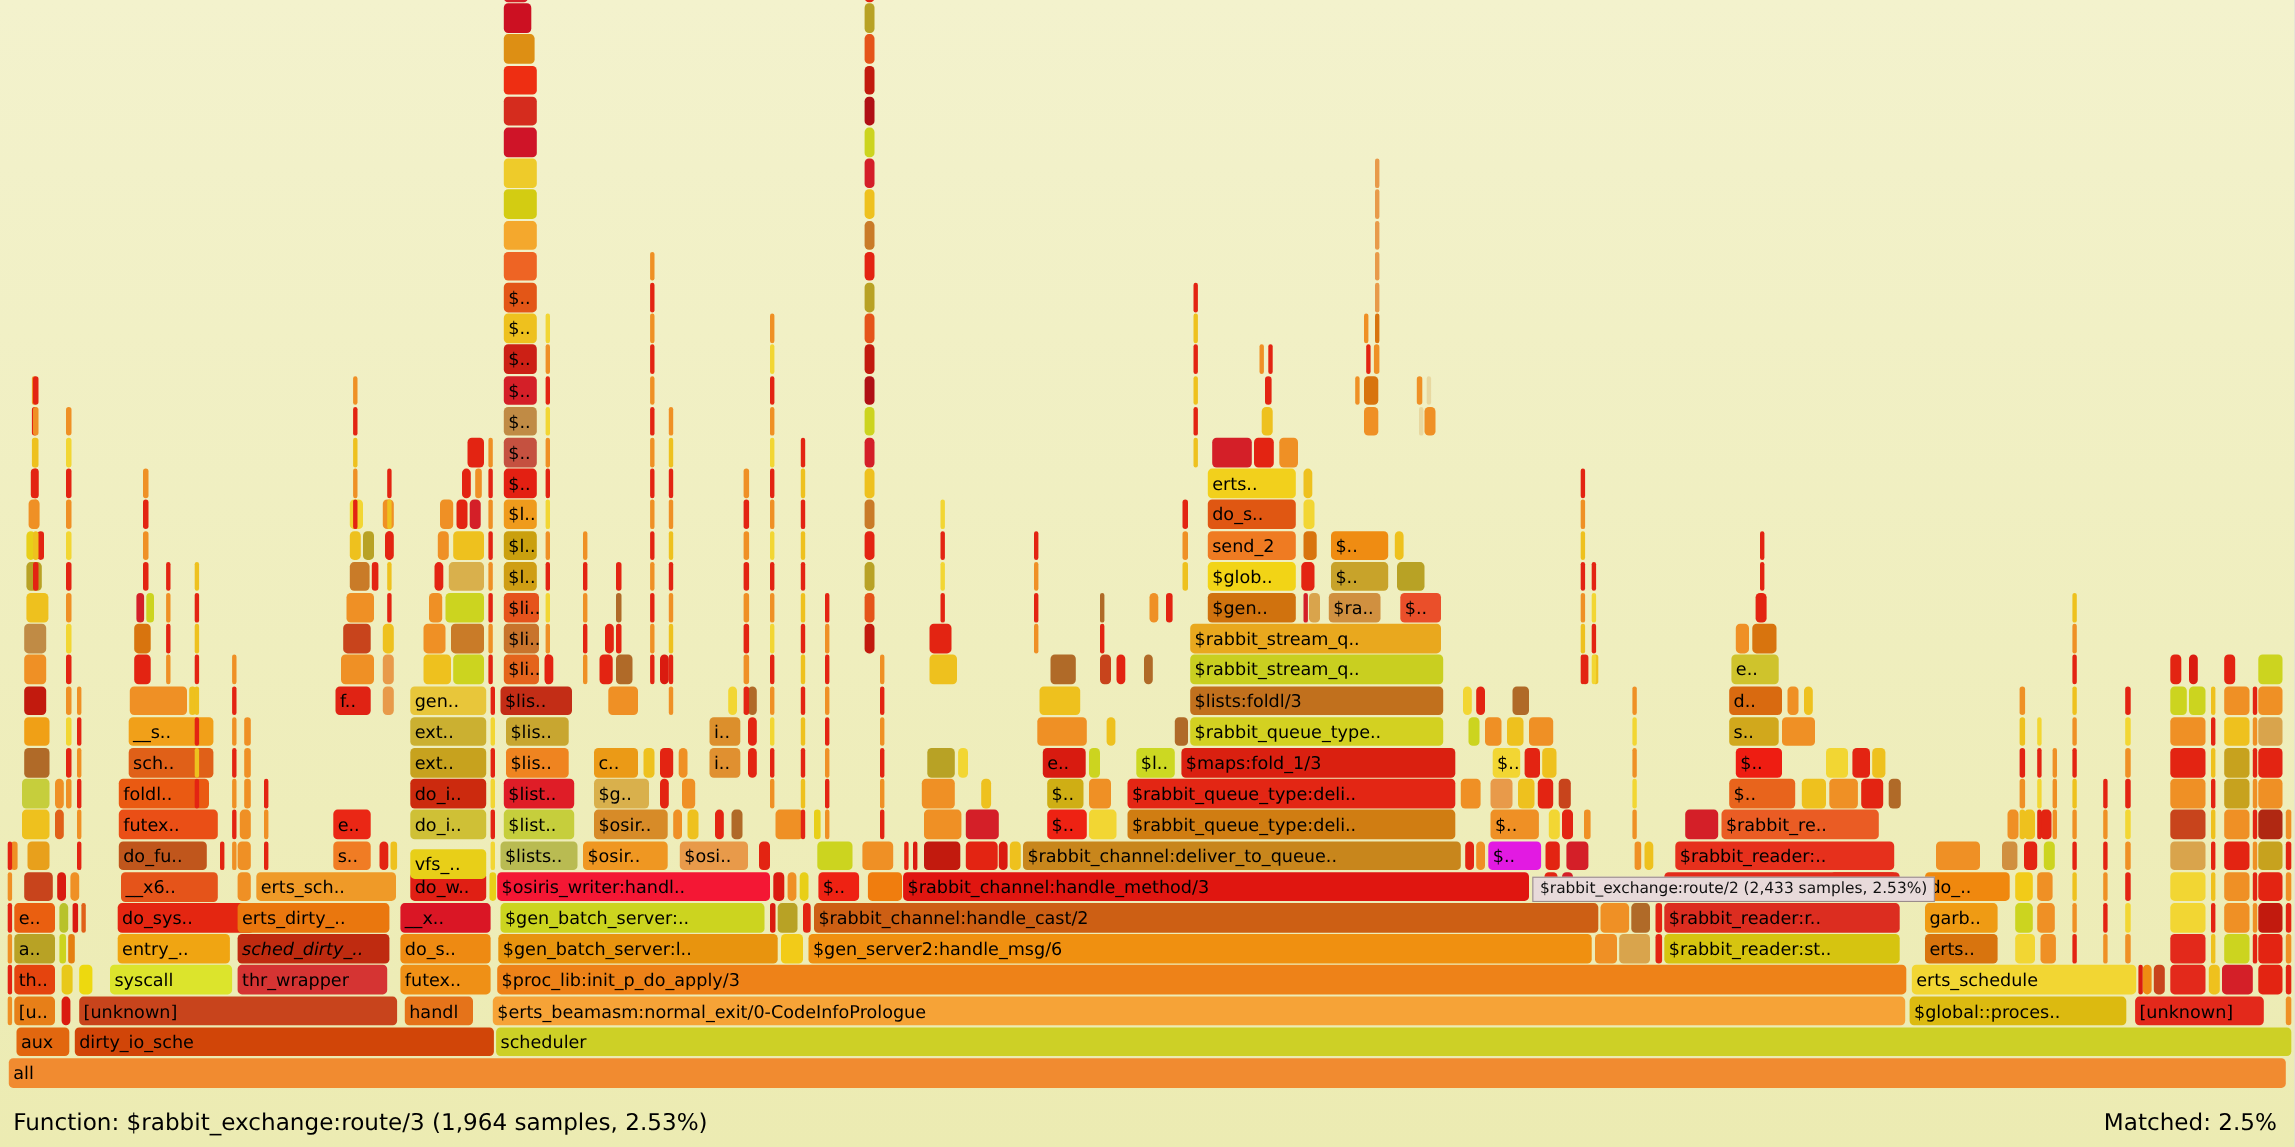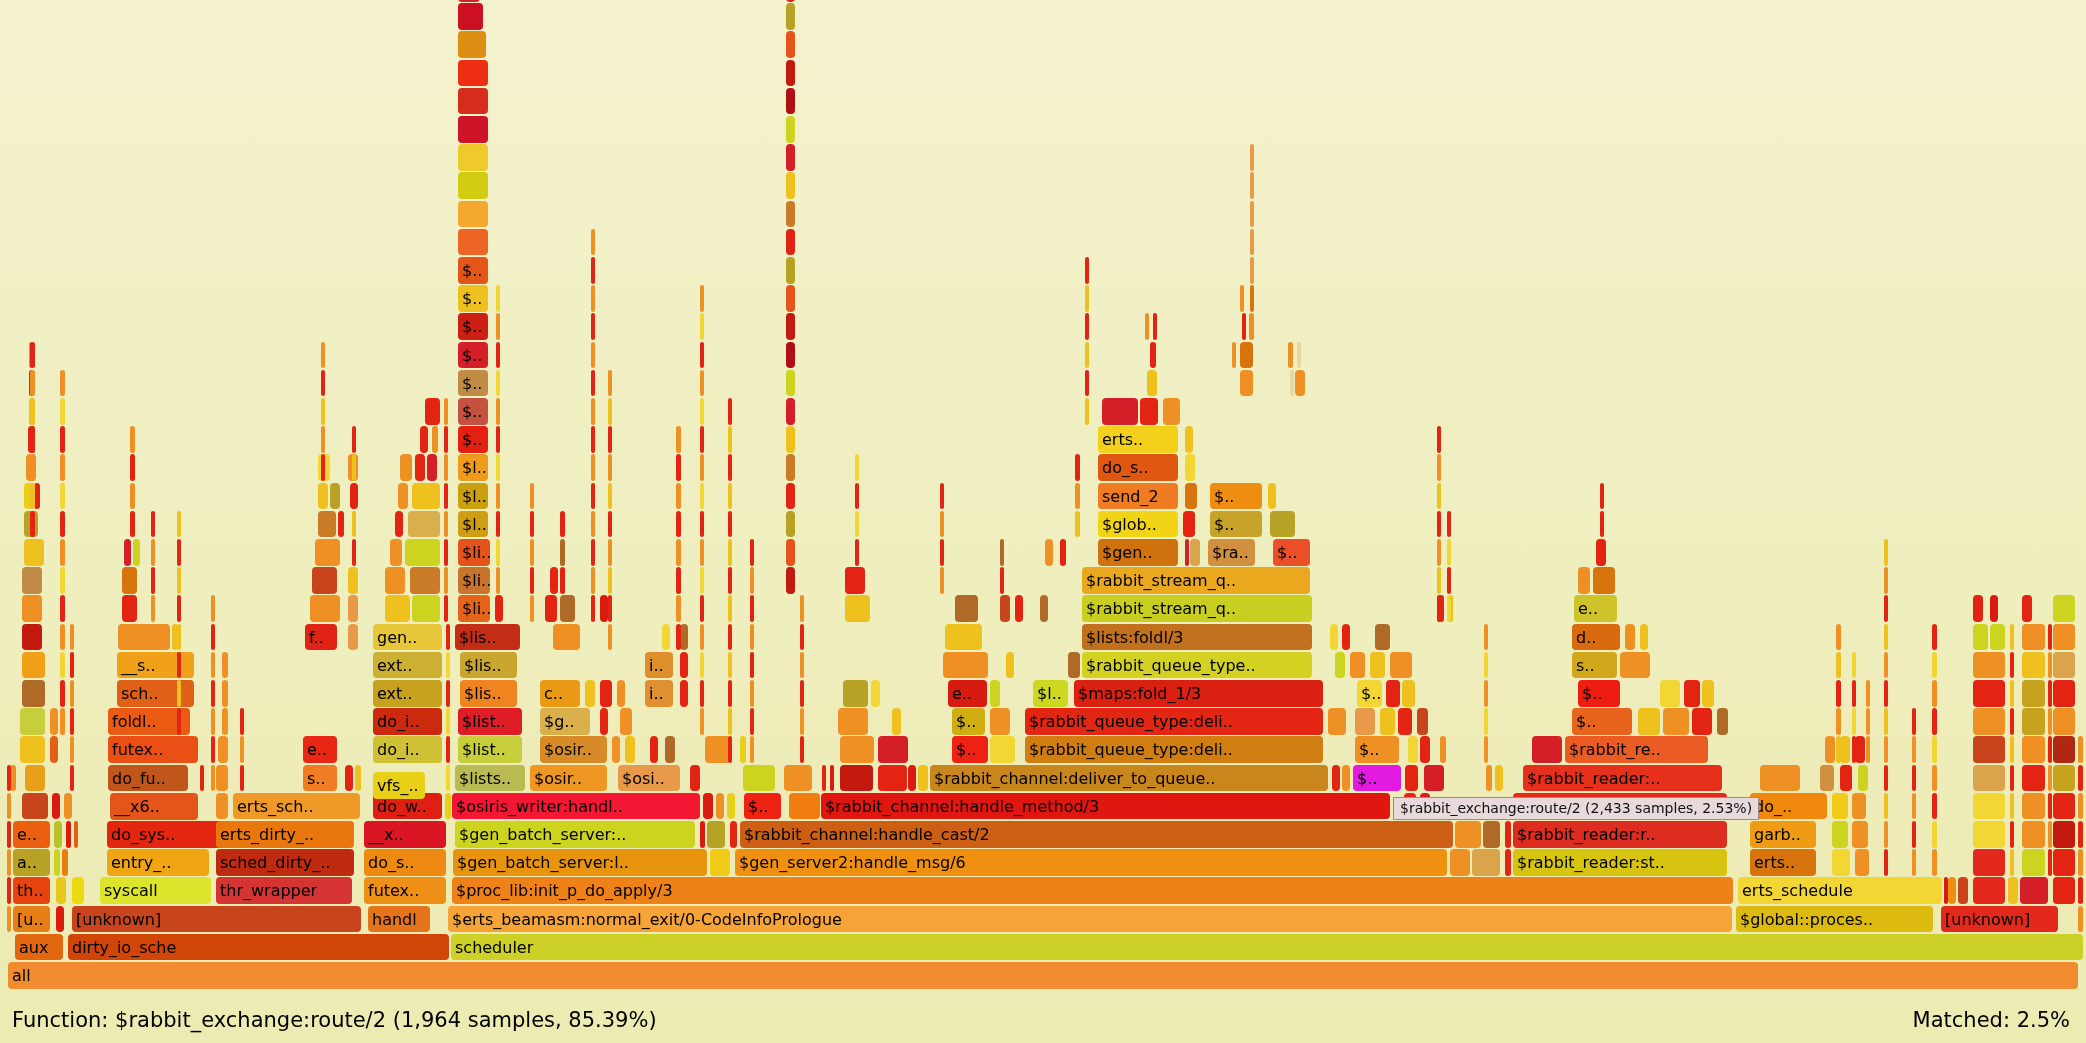--- a/index.html
+++ b/index.html
@@ -69,21 +69,21 @@
       <div class="frame" style="left: 1948px; top: 877.4px; width: 8px; height: 26.5px; background: rgb(239, 140, 18);"></div>
       <div class="frame" style="left: 1958px; top: 877.4px; width: 10px; height: 26.5px; background: rgb(200, 68, 28);"></div>
       <div class="frame" style="left: 1973px; top: 877.4px; width: 32px; height: 26.5px; background: rgb(227, 41, 27);"></div>
       <div class="frame" style="left: 2008px; top: 877.4px; width: 10px; height: 26.5px; background: rgb(238, 193, 30);"></div>
       <div class="frame" style="left: 2020px; top: 877.4px; width: 28px; height: 26.5px; background: rgb(212, 31, 40);"></div>
       <div class="frame" style="left: 2053px; top: 877.4px; width: 22px; height: 26.5px; background: rgb(227, 36, 18);"></div>
       <div class="frame" style="left: 13px; top: 849.2px; width: 37px; height: 26.5px; background: rgb(184, 162, 37);">a..</div>
       <div class="frame" style="left: 54px; top: 849.2px; width: 6px; height: 26.5px; background: rgb(204, 212, 31);"></div>
       <div class="frame" style="left: 62px; top: 849.2px; width: 6px; height: 26.5px; background: rgb(229, 127, 16);"></div>
       <div class="frame" style="left: 107px; top: 849.2px; width: 102px; height: 26.5px; background: rgb(240, 165, 18);">entry_..</div>
-      <div class="frame" style="left: 216px; top: 849.2px; width: 138px; height: 26.5px; background: rgb(191, 43, 16);">sched_dirty_..</div>
+      <div class="frame" style="left: 216px; top: 849.2px; width: 138px; height: 26.5px; background: rgb(191, 43, 16); font-style: italic;">sched_dirty_..</div>
       <div class="frame" style="left: 364px; top: 849.2px; width: 82px; height: 26.5px; background: rgb(238, 138, 18);">do_s..</div>
       <div class="frame" style="left: 453px; top: 849.2px; width: 254px; height: 26.5px; background: rgb(232, 148, 14);">$gen_batch_server:l..</div>
       <div class="frame" style="left: 710px; top: 849.2px; width: 20px; height: 26.5px; background: rgb(242, 203, 24);"></div>
       <div class="frame" style="left: 735px; top: 849.2px; width: 712px; height: 26.5px; background: rgb(240, 144, 16);">$gen_server2:handle_msg/6</div>
       <div class="frame" style="left: 1450px; top: 849.2px; width: 20px; height: 26.5px; background: rgb(239, 144, 37);"></div>
       <div class="frame" style="left: 1472px; top: 849.2px; width: 28px; height: 26.5px; background: rgb(217, 164, 76);"></div>
       <div class="frame" style="left: 1505px; top: 849.2px; width: 6px; height: 26.5px; background: rgb(227, 36, 18);"></div>
       <div class="frame" style="left: 1513px; top: 849.2px; width: 214px; height: 26.5px; background: rgb(214, 196, 16);">$rabbit_reader:st..</div>
       <div class="frame" style="left: 1750px; top: 849.2px; width: 66px; height: 26.5px; background: rgb(216, 116, 14);">erts..</div>
       <div class="frame" style="left: 1832px; top: 849.2px; width: 18px; height: 26.5px; background: rgb(242, 214, 51);"></div>
@@ -139,21 +139,21 @@
       <div class="frame" style="left: 2022px; top: 792.8px; width: 23px; height: 26.5px; background: rgb(239, 144, 37);"></div>
       <div class="frame" style="left: 2053px; top: 792.8px; width: 22px; height: 26.5px; background: rgb(227, 36, 18);"></div>
       <div class="frame" style="left: 10px; top: 764.6px; width: 6px; height: 26.5px; background: rgb(239, 144, 37);"></div>
       <div class="frame" style="left: 25px; top: 764.6px; width: 20px; height: 26.5px; background: rgb(232, 160, 28);"></div>
       <div class="frame" style="left: 108px; top: 764.6px; width: 80px; height: 26.5px; background: rgb(192, 86, 28);">do_fu..</div>
       <div class="frame" style="left: 200px; top: 764.6px; width: 4px; height: 26.5px; background: rgb(227, 36, 18);"></div>
       <div class="frame" style="left: 216px; top: 764.6px; width: 12px; height: 26.5px; background: rgb(239, 144, 37);"></div>
       <div class="frame" style="left: 303px; top: 764.6px; width: 34px; height: 26.5px; background: rgb(240, 124, 36);">s..</div>
       <div class="frame" style="left: 345px; top: 764.6px; width: 8px; height: 26.5px; background: rgb(227, 36, 18);"></div>
       <div class="frame" style="left: 355px; top: 764.6px; width: 6px; height: 26.5px; background: rgb(238, 193, 30);"></div>
-      <div class="frame" style="left: 373px; top: 772px; width: 52px; height: 26.5px; background: rgb(232, 207, 24);">vfs_..</div>
+      <div class="frame" style="left: 373px; top: 772px; width: 69px; height: 26.5px; background: rgb(232, 207, 24);">vfs_..</div>
       <div class="frame" style="left: 455px; top: 764.6px; width: 70px; height: 26.5px; background: rgb(185, 187, 82);">$lists..</div>
       <div class="frame" style="left: 530px; top: 764.6px; width: 77px; height: 26.5px; background: rgb(239, 151, 34);">$osir..</div>
       <div class="frame" style="left: 618px; top: 764.6px; width: 62px; height: 26.5px; background: rgb(232, 154, 74);">$osi..</div>
       <div class="frame" style="left: 690px; top: 764.6px; width: 10px; height: 26.5px; background: rgb(227, 36, 18);"></div>
       <div class="frame" style="left: 743px; top: 764.6px; width: 32px; height: 26.5px; background: rgb(204, 212, 31);"></div>
       <div class="frame" style="left: 784px; top: 764.6px; width: 28px; height: 26.5px; background: rgb(239, 144, 37);"></div>
       <div class="frame" style="left: 822px; top: 764.6px; width: 4px; height: 26.5px; background: rgb(227, 36, 18);"></div>
       <div class="frame" style="left: 830px; top: 764.6px; width: 3px; height: 26.5px; background: rgb(218, 27, 16);"></div>
       <div class="frame" style="left: 840px; top: 764.6px; width: 33px; height: 26.5px; background: rgb(194, 26, 14);"></div>
       <div class="frame" style="left: 878px; top: 764.6px; width: 29px; height: 26.5px; background: rgb(227, 36, 18);"></div>
@@ -733,16 +733,16 @@
       <div class="frame" style="left: 2078px; top: 792.8px; width: 5px; height: 26.5px; background: rgb(239, 144, 37);"></div>
       <div class="frame" style="left: 2078px; top: 764.6px; width: 5px; height: 26.5px; background: rgb(227, 36, 18);"></div>
       <div class="frame" style="left: 2078px; top: 736.4px; width: 5px; height: 26.5px; background: rgb(239, 144, 37);"></div>
     </div>
 
   <div class="tooltip" id="tooltip" style="left: 1393px; top: 797px;">
     <span>$rabbit_exchange:route/2 (2,433 samples, 2.53%)</span>
   </div>
 
   <div class="statusbar">
-    <span class="status-left">Function: $rabbit_exchange:route/2 (1,964 samples, 85.39%)</span>
+    <span class="status-left">Function: $rabbit_exchange:route/3 (1,964 samples, 2.53%)</span>
     <span class="status-right">Matched: 2.5%</span>
   </div>
 </div>
 
 </body></html>

